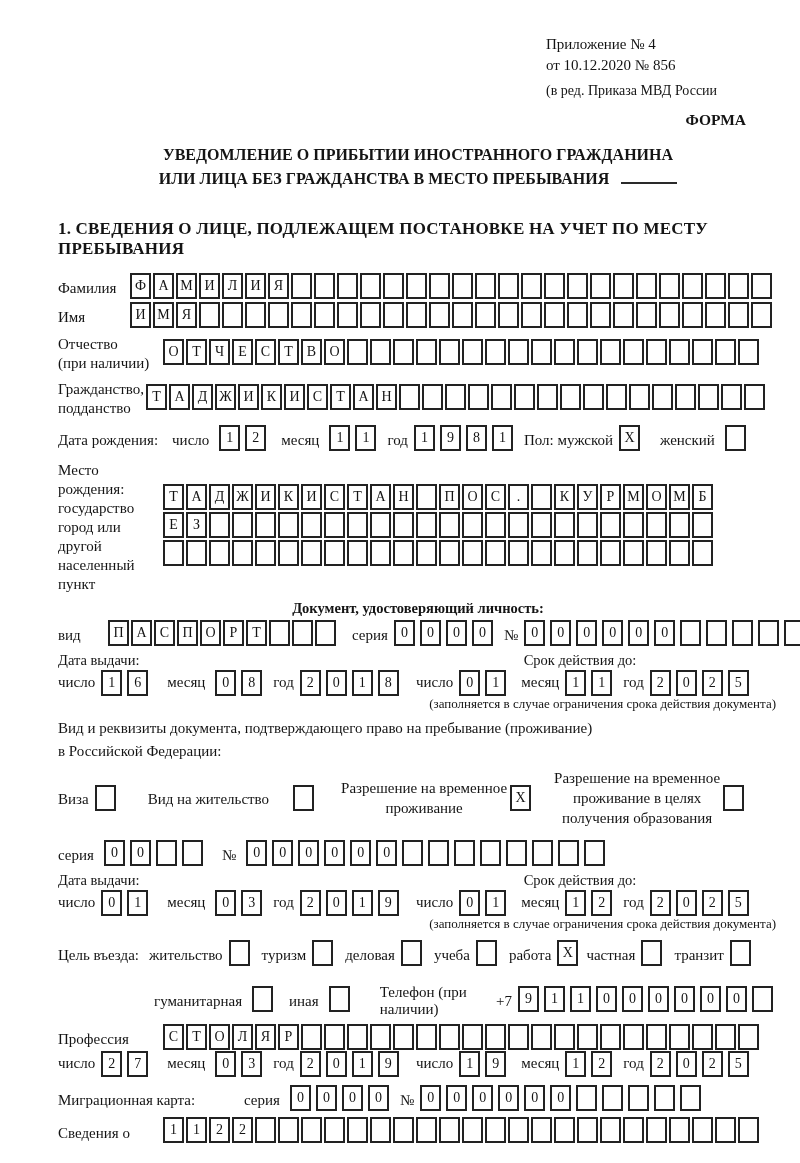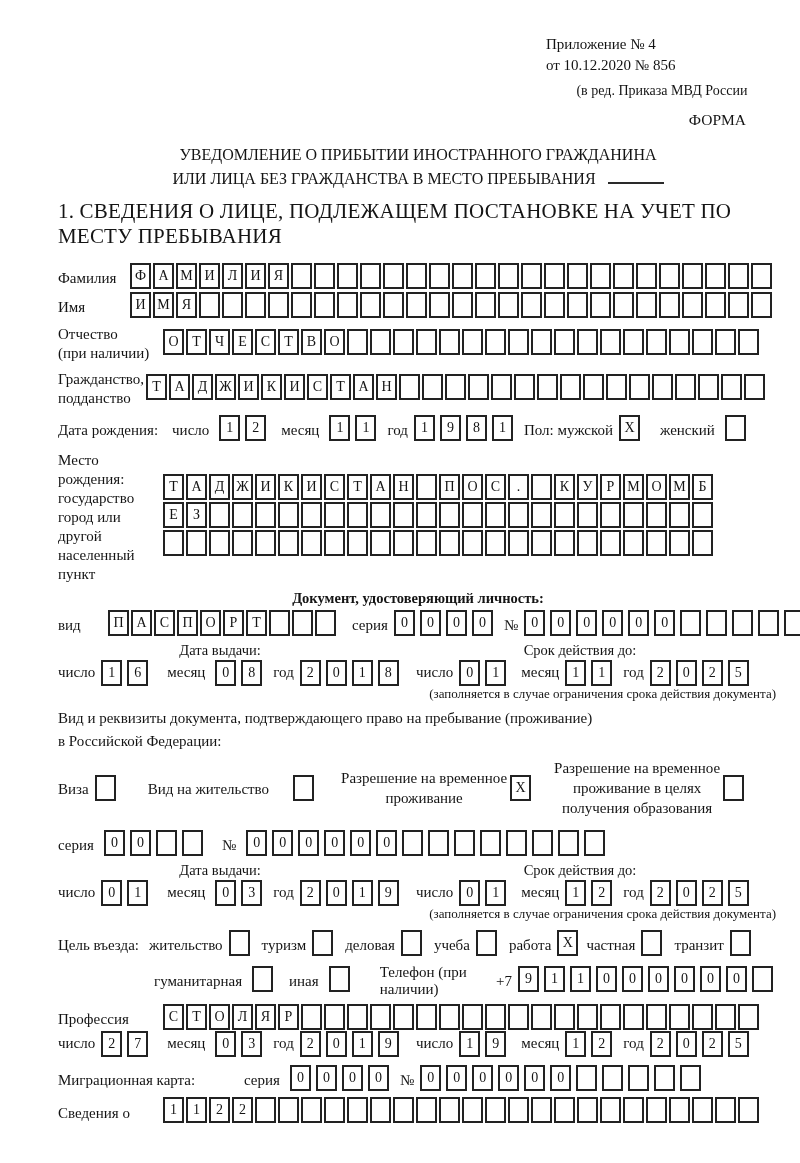--- a/index.html
+++ b/index.html
@@ -1,36 +1,36 @@
 <!DOCTYPE html>
 <html><head>
 <meta charset="utf-8">
 <style>
   html,body{margin:0;padding:0;background:#fff;}
   .page{width:800px;min-height:1163px;box-sizing:border-box;background:#fff;color:#141414;
         padding:34px 22px 16px 58px;font-family:"Liberation Serif","DejaVu Serif",serif;font-size:15px;}
   .hdr{margin-left:488px;line-height:21px;}
-  .hdr-sub{margin-top:5px;font-size:14px;line-height:20px;text-align:center;}
-  .forma{margin-top:10px;text-align:right;padding-right:32px;font-weight:normal;font-size:15.5px;}
-  .title{margin-top:14px;text-align:center;font-weight:normal;font-size:16px;line-height:24px;}
+  .hdr-sub{margin-top:5px;font-size:14px;line-height:20px;}
+  .forma{margin-top:10px;text-align:right;padding-right:32px;font-weight:bold;font-size:15.5px;}
+  .title{margin-top:14px;text-align:center;font-weight:bold;font-size:16px;line-height:24px;}
   .blank{display:inline-block;width:56px;height:13px;border-bottom:2px solid #2a2a2a;margin-left:12px;}
-  .sec{margin-top:8px;font-weight:normal;font-size:21px;letter-spacing:.2px;}
+  .sec{margin-top:28px;font-weight:bold;font-size:17px;letter-spacing:.2px;}
   .row{display:flex;align-items:center;margin-top:3px;}
   .lbl{flex:none;padding-top:4px;line-height:19px;}
   .w72{width:72px}.w50{width:50px}.w103{width:105px}.w86{width:88px}.w150{width:150px}
   .cells{display:inline-flex;flex:none;}
   .cell{display:inline-flex;flex:none;align-items:center;justify-content:center;
         width:17px;height:22px;border:2px solid #222;margin-right:2px;font-size:14px;background:#fff;}
   .sp .cell{margin-right:5px;}
   .stack>.cells{display:flex;margin-bottom:2px;}
   .t{padding-top:4px;}
   .mr6{margin-right:6px}.mr10{margin-right:10px}.mr14{margin-right:14px}.mr18{margin-right:18px}
   .center-b{text-align:center;font-weight:bold;font-size:14.5px;margin-top:6px;}
   .dualhead{display:flex;margin-top:6px;font-size:14.5px;}
-  .dh-l{width:45%;text-align:center;}
+  .dh-l{width:45%;text-align:left;}
   .dh-r{width:55%;text-align:center;}
   .dates{display:flex;margin-top:1px;}
   .half-l{width:45%;display:flex;align-items:flex-start;}
   .half-r{width:55%;display:flex;align-items:flex-start;padding-left:34px;box-sizing:border-box;}
   .note-r{text-align:right;font-size:13px;margin-top:0px;padding-right:2px;}
   .para{margin-top:6px;line-height:21px;}
   .opts{margin-top:4px;}
   .opt-c{width:172px;text-align:center;line-height:20px;flex:none;padding-top:2px;}
   .cb-top{margin-top:2px;}
 </style>
@@ -516,21 +516,21 @@
     <span class="t mr6">частная</span>
     <span class="cells mr10">
         <span class="cell">&nbsp;</span>
       </span>
     <span class="t mr6">транзит</span>
     <span class="cells">
         <span class="cell">&nbsp;</span>
       </span>
   </div>
 
-  <div class="row" style="margin-top:4px;padding-left:96px">
+  <div class="row" style="margin-top:14px;padding-left:96px">
     <span class="t mr10">гуманитарная</span>
     <span class="cells mr14">
         <span class="cell">&nbsp;</span>
       </span>
     <span class="t mr10">иная</span>
     <span class="cells mr18">
         <span class="cell">&nbsp;</span>
       </span>
     <span class="t mr14" style="margin-left:10px">Телефон (при наличии)</span>
     <span class="t mr6">+7</span>

